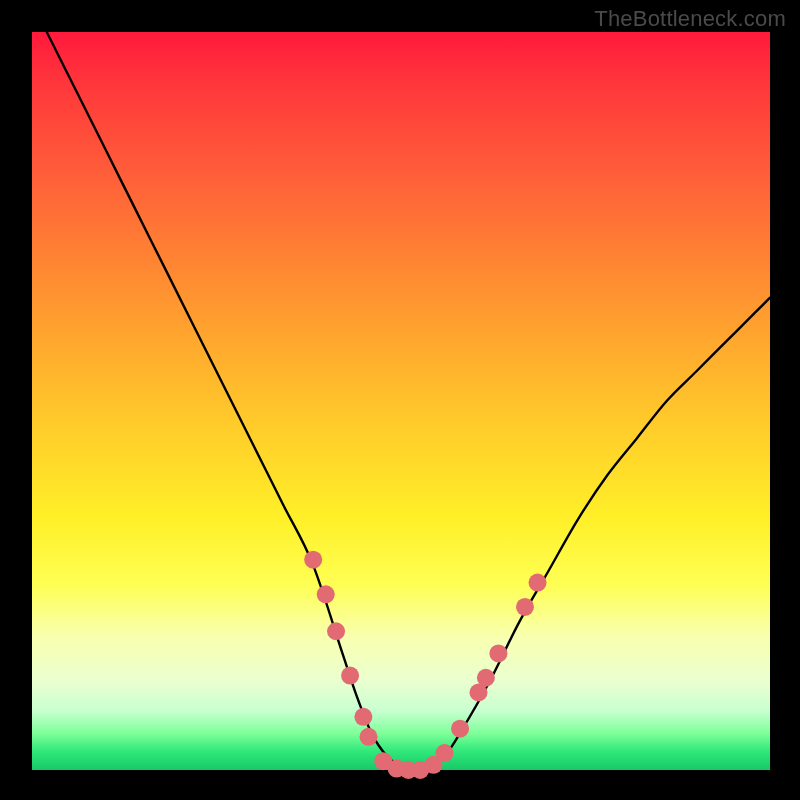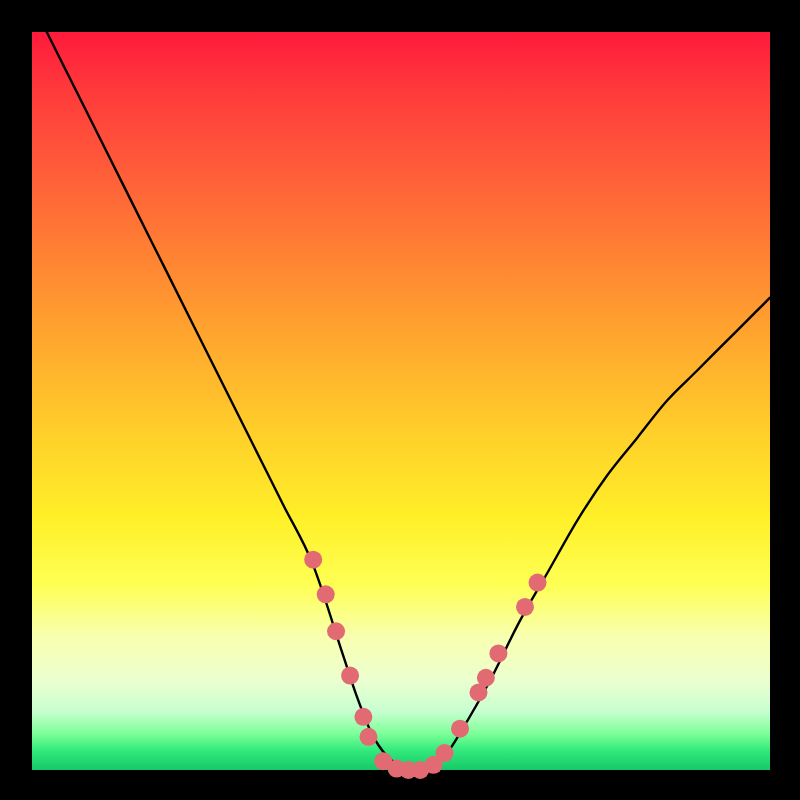--- a/index.html
+++ b/index.html
@@ -58,20 +58,21 @@
     width: 738px;
     height: 738px;
     overflow: visible;
   }
 </style>
 </head>
 <body>
 
 <div class="frame">
 
+  <div class="watermark">TheBottleneck.com</div>
 
   <div class="plot-area">
     <svg class="curve" viewBox="0 0 738 738" preserveAspectRatio="none">
       <path id="curve-path" fill="none" stroke="#000" stroke-width="2.4" stroke-linecap="round" stroke-linejoin="round" d="M 14.76 0.00 C 19.68 9.84, 34.44 39.36, 44.28 59.04 C 54.12 78.72, 63.96 98.40, 73.80 118.08 C 83.64 137.76, 93.48 157.44, 103.32 177.12 C 113.16 196.80, 123.00 216.48, 132.84 236.16 C 142.68 255.84, 152.52 275.52, 162.36 295.20 C 172.20 314.88, 182.04 334.56, 191.88 354.24 C 201.72 373.92, 211.56 393.60, 221.40 413.28 C 231.24 432.96, 241.08 452.64, 250.92 472.32 C 260.76 492.00, 270.60 506.76, 280.44 531.36 C 290.28 555.96, 302.58 597.78, 309.96 619.92 C 317.34 642.06, 319.80 650.67, 324.72 664.20 C 329.64 677.73, 334.56 691.26, 339.48 701.10 C 344.40 710.94, 349.32 717.71, 354.24 723.24 C 359.16 728.77, 364.08 731.85, 369.00 734.31 C 373.92 736.77, 378.84 738.00, 383.76 738.00 C 388.68 738.00, 393.60 736.77, 398.52 734.31 C 403.44 731.85, 408.36 728.77, 413.28 723.24 C 418.20 717.71, 420.66 713.40, 428.04 701.10 C 435.42 688.80, 447.72 667.89, 457.56 649.44 C 467.40 630.99, 477.24 608.85, 487.08 590.40 C 496.92 571.95, 506.76 555.96, 516.60 538.74 C 526.44 521.52, 536.28 503.07, 546.12 487.08 C 555.96 471.09, 565.80 456.33, 575.64 442.80 C 585.48 429.27, 595.32 418.20, 605.16 405.90 C 615.00 393.60, 624.84 380.07, 634.68 369.00 C 644.52 357.93, 654.36 349.32, 664.20 339.48 C 674.04 329.64, 683.88 319.80, 693.72 309.96 C 703.56 300.12, 715.86 287.82, 723.24 280.44 C 730.62 273.06, 735.54 268.14, 738.00 265.68"></path>
       <g id="marker-layer">
           <circle cx="281.18" cy="527.67" r="9" fill="#e26a72"></circle>
           <circle cx="293.72" cy="562.36" r="9" fill="#e26a72"></circle>
           <circle cx="304.06" cy="599.26" r="9" fill="#e26a72"></circle>
           <circle cx="318.08" cy="643.54" r="9" fill="#e26a72"></circle>
           <circle cx="331.36" cy="684.86" r="9" fill="#e26a72"></circle>

